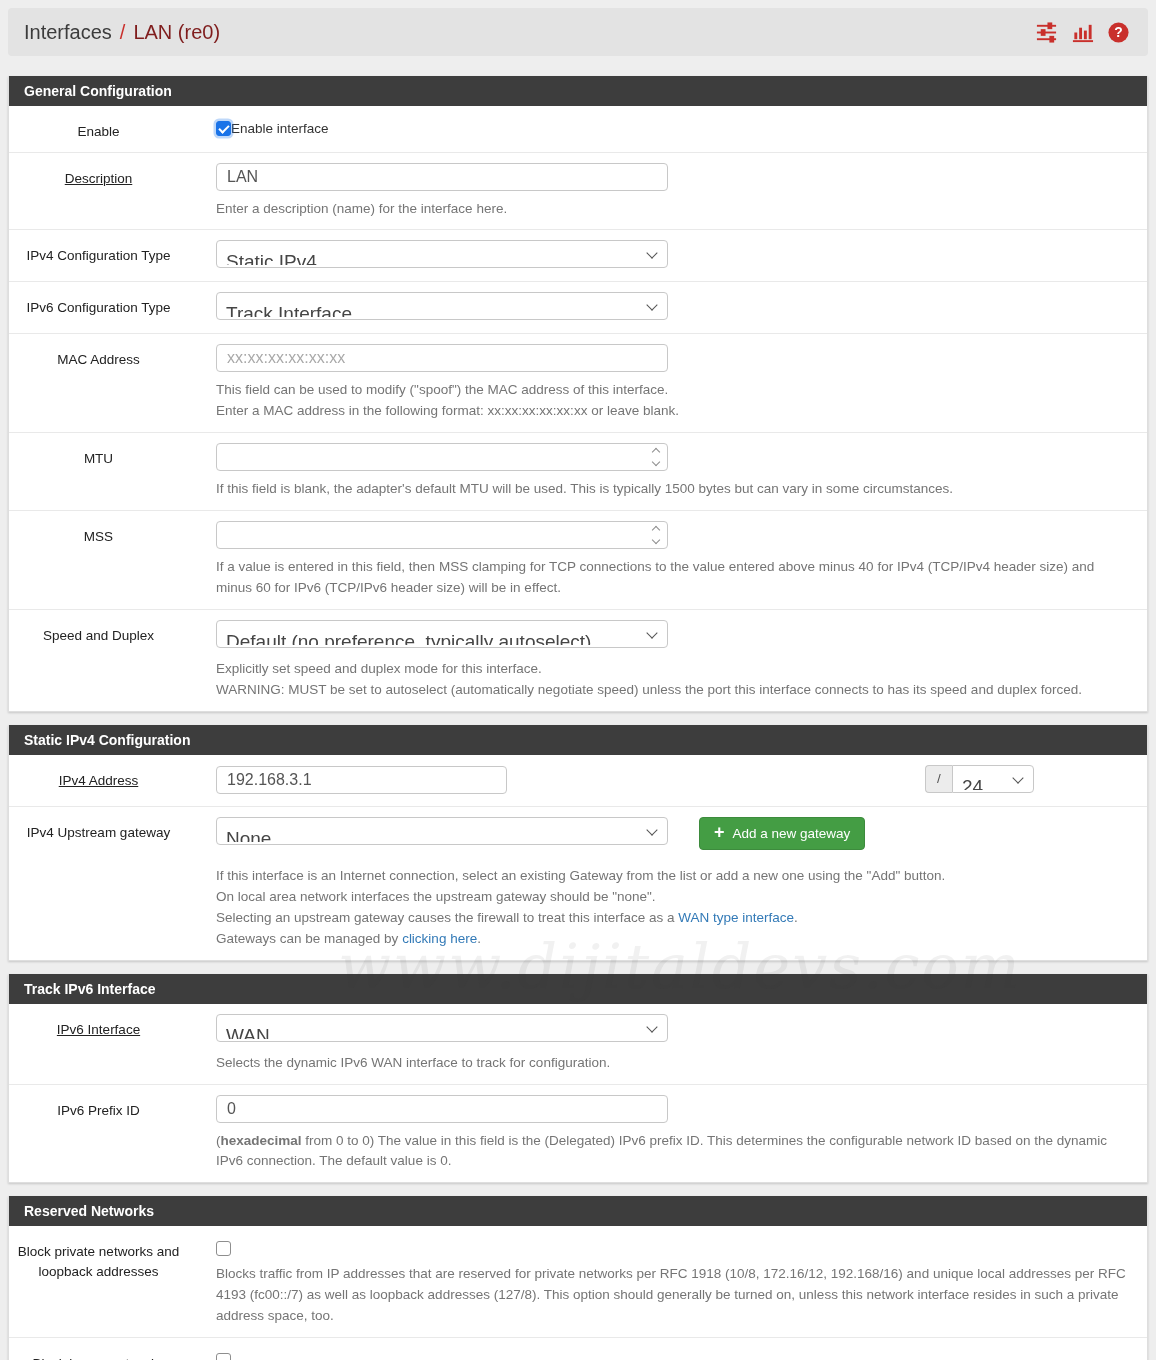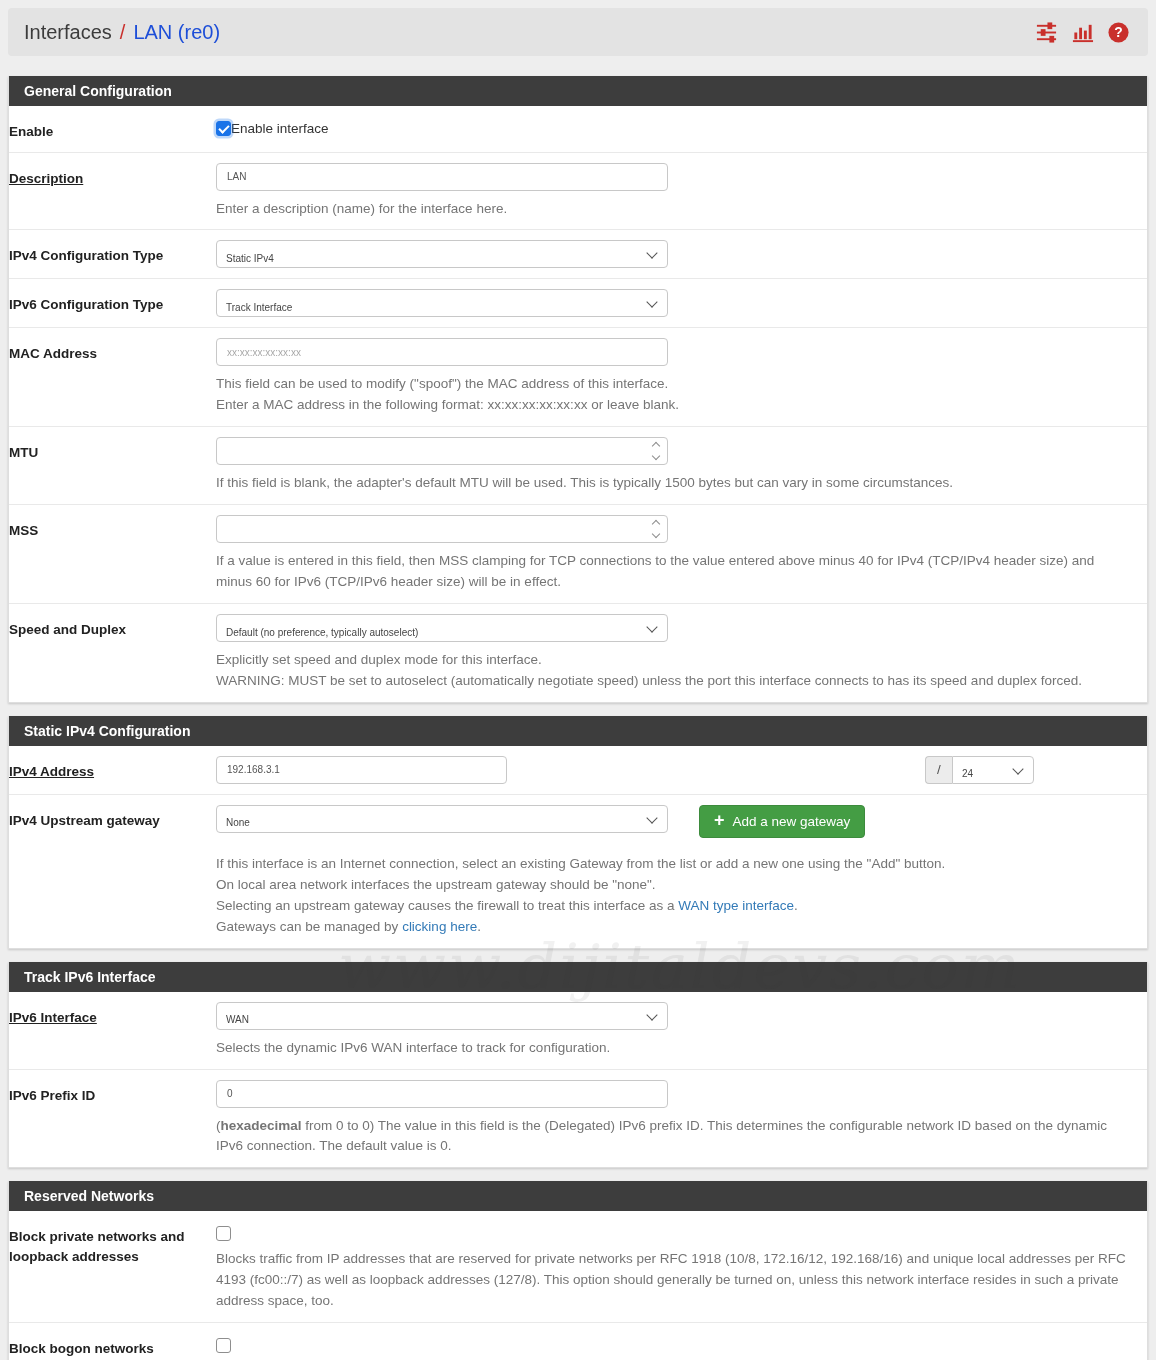--- a/index.html
+++ b/index.html
@@ -19,21 +19,21 @@
   .crumbbar {
     background:#e3e3e3;
     border-radius:4px;
     height:48px;
     display:flex;
     align-items:center;
     padding:0 18px 0 16px;
   }
   .crumb { font-size:20px; color:#3c3c3c; display:flex; align-items:baseline; gap:8px; }
   .crumb .sep { color:#c9302c; }
-  .crumb .page { color:#1d4ed8; text-decoration:none; cursor:pointer; }
+  .crumb .page { color:#7f1d1d; text-decoration:none; cursor:pointer; }
   .crumb-icons { margin-left:auto; display:flex; align-items:center; gap:13px; }
   .crumb-icons svg { display:block; cursor:pointer; }
 
   
   .panel {
     background:#fff;
     border:1px solid #dedede;
     border-top:none;
     box-shadow:0 1px 2px rgba(0,0,0,0.16);
     margin-top:20px;
@@ -45,40 +45,40 @@
     font-weight:bold;
     font-size:14px;
     padding:7px 15px;
   }
 
   
   .row { display:flex; padding:10px 0; }
   .row + .row { border-top:1px solid #e9e9e9; }
   .lbl {
     flex:0 0 179px;
-    text-align:left;
-    font-weight:bold;
+    text-align:center;
+    font-weight:normal;
     color:#222;
     padding-top:6px;
     line-height:1.45;
   }
   .lbl .u { text-decoration:underline; }
   .ctl { flex:1; margin-left:28px; padding-right:16px; min-width:0; }
 
   .help { color:#757575; margin-top:8px; line-height:1.55; }
   .help a { color:#337ab7; text-decoration:none; cursor:pointer; }
 
   
   .txt {
     height:28px;
     border:1px solid #c8c8c8;
     border-radius:4px;
     padding:3px 10px;
     font-family:inherit;
-    font-size:10px;
+    font-size:16px;
     color:#555;
     width:452px;
     background:#fff;
     outline:none;
   }
   .txt::placeholder { color:#a9a9a9; }
 
   .numwrap { position:relative; width:452px; }
   .numwrap .txt { width:100%; padding-right:28px; }
   .numwrap .txt::-webkit-outer-spin-button, .numwrap .txt::-webkit-inner-spin-button { -webkit-appearance:none; }
@@ -87,21 +87,21 @@
   .chev.up { border-left-width:1.5px; border-top-width:1.5px; transform:rotate(45deg); }
   .chev.dn { border-left-width:1.5px; border-top-width:1.5px; transform:rotate(-135deg); }
 
   
   .sel { position:relative; width:452px; }
   .sel select {
     appearance:none; -webkit-appearance:none;
     width:100%; height:28px;
     border:1px solid #c8c8c8; border-radius:4px;
     background:#fff; color:#454545;
-    font-family:inherit; font-size:10px;
+    font-family:inherit; font-size:19px;
     padding:10px 26px 2px 9px;
     outline:none; cursor:pointer;
   }
   .sel::after {
     content:""; position:absolute; right:12px; top:9px;
     width:7px; height:7px;
     border-right:1.6px solid #555; border-bottom:1.6px solid #555;
     transform:rotate(45deg); pointer-events:none;
   }
 

